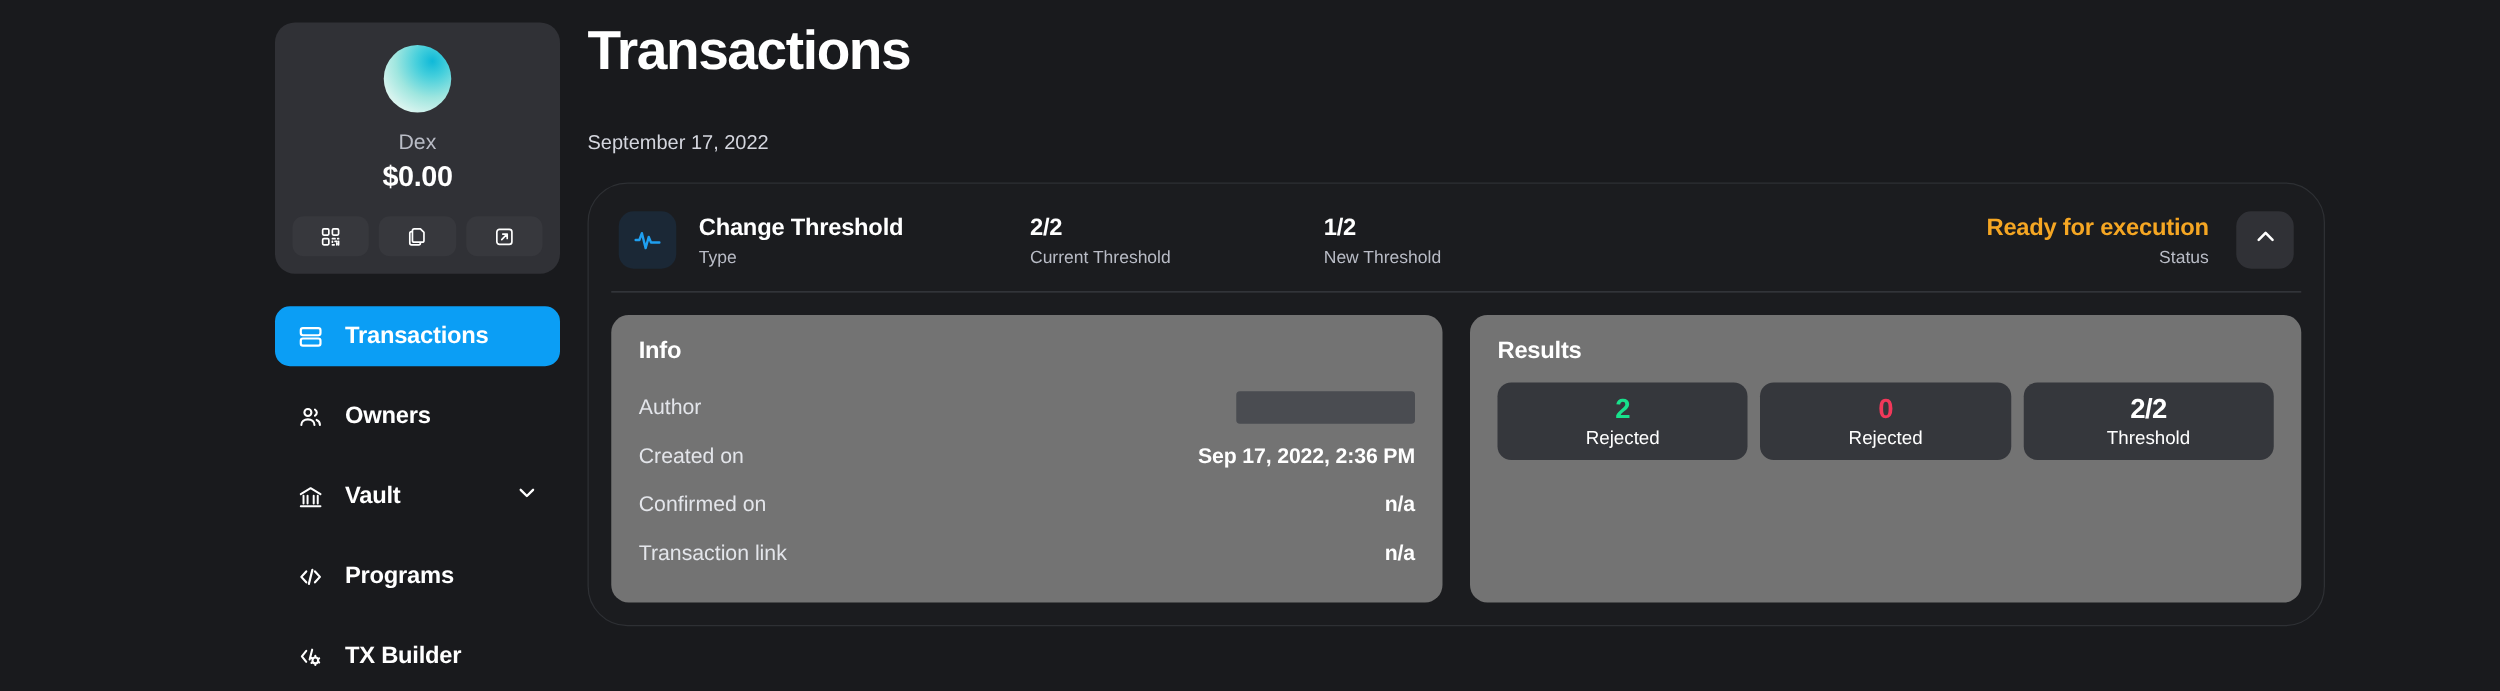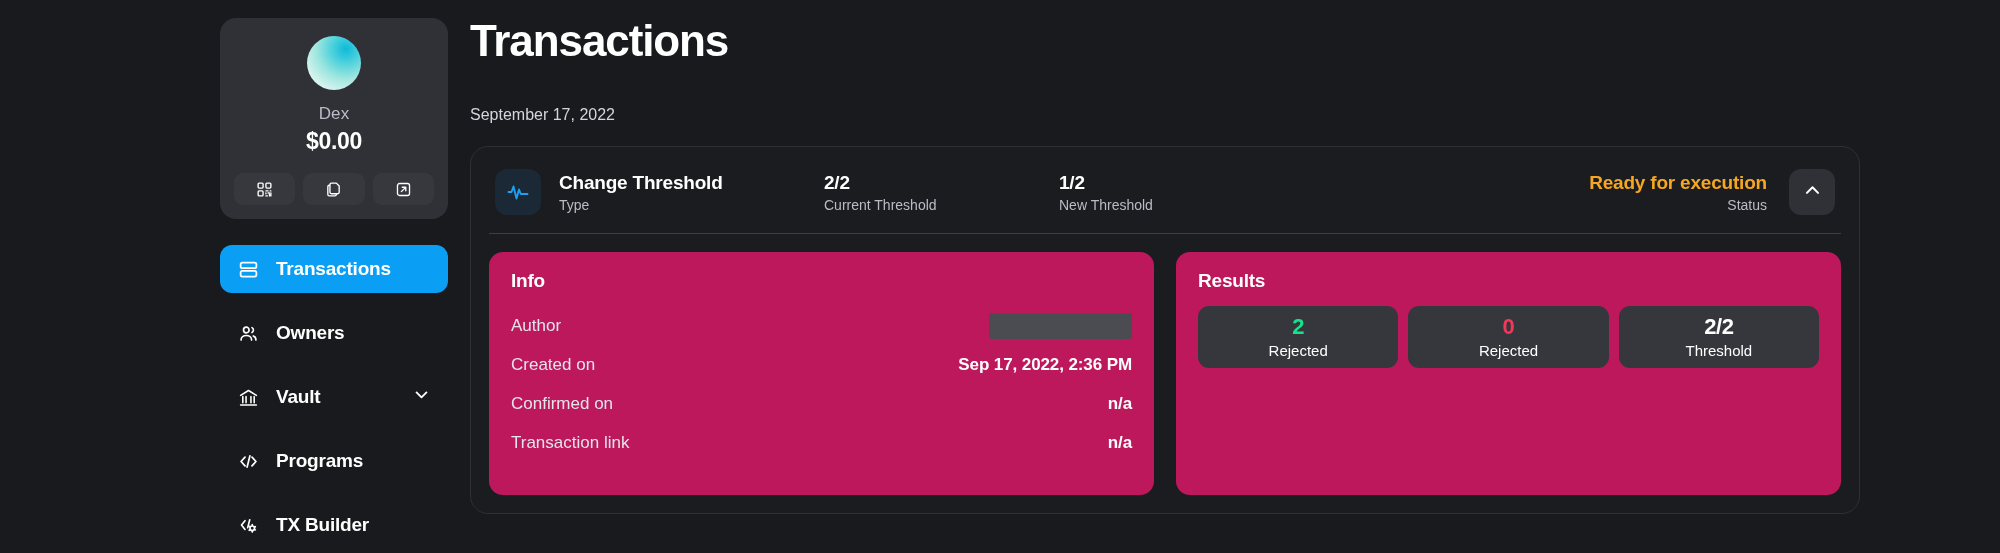--- a/index.html
+++ b/index.html
@@ -132,21 +132,21 @@
     margin-top: 42px;
     font-size: 16px;
     color: #d4d6de;
     font-weight: 400;
   }
 
   .tx-card {
     margin-top: 22px;
     background: #1b1c1f;
     border: 1px solid #2e3034;
-    border-radius: 18px;
+    border-radius: 32px;
     padding: 14px 18px 18px;
   }
 
   .tx-header {
     display: flex;
     align-items: center;
     padding: 8px 6px 18px 6px;
     border-bottom: 1px solid #3b3d43;
   }
 
@@ -190,23 +190,23 @@
     cursor: pointer;
   }
 
   .tx-body {
     display: flex;
     gap: 22px;
     margin-top: 18px;
   }
 
   .panel {
-    background: #be185d;
+    background: #737373;
     border-radius: 14px;
-    padding: 18px 22px 33px;
+    padding: 18px 22px 20px;
   }
   .panel-info { flex: 1 1 50%; }
   .panel-results { flex: 1 1 50%; }
 
   .panel-title {
     font-size: 19px;
     font-weight: 700;
     color: #ffffff;
     letter-spacing: -.2px;
     margin-bottom: 14px;

